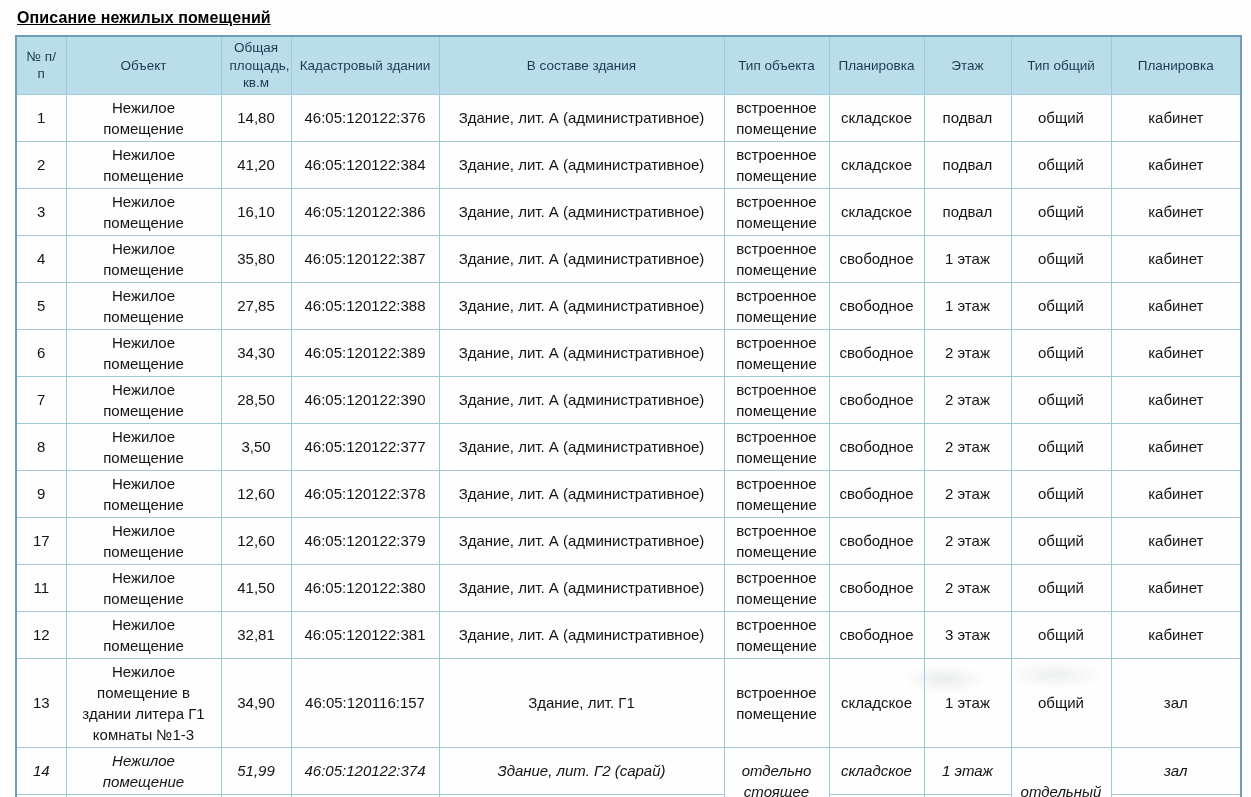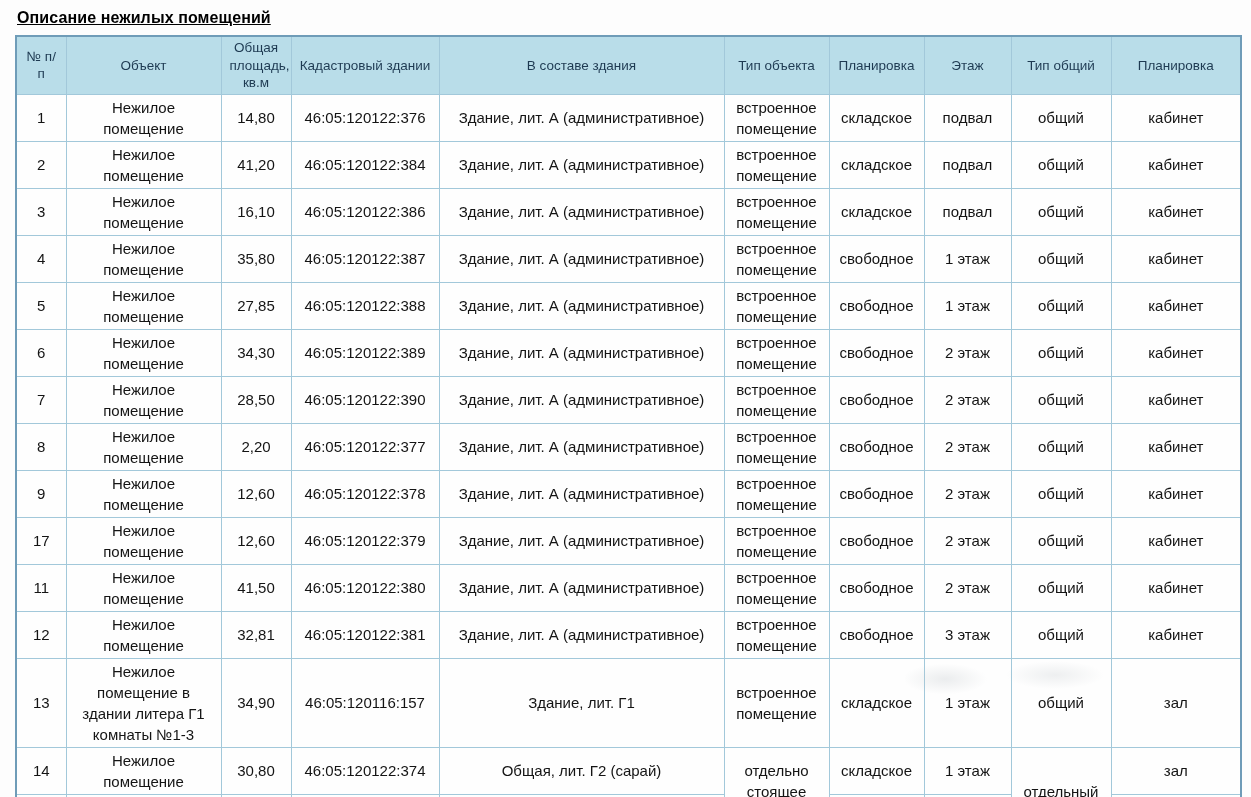--- a/index.html
+++ b/index.html
@@ -25,21 +25,21 @@
   }
   .tbl thead th{
     background:#b9dde9;color:#1e3a52;font-weight:400;
     font-size:13.5px;line-height:1.3;height:52px;
   }
   .tbl td{
     font-size:15px;color:#141414;line-height:1.4;background:#fefefe;
   }
   tr.r{height:44px;}
   tr.rt{height:88px;}
-  tr.rs{height:43px;}
+  tr.rs{height:43px;font-style:italic;}
   .watermark{
     position:absolute;left:905px;top:645px;width:230px;height:62px;
     background:
       radial-gradient(ellipse 60px 22px at 40px 34px, rgba(190,196,200,.30), rgba(190,196,200,0) 70%),
       radial-gradient(ellipse 70px 20px at 150px 30px, rgba(190,196,200,.26), rgba(190,196,200,0) 70%);
     pointer-events:none;
   }
 </style>
 </head>
 <body>
@@ -155,21 +155,21 @@
         <td>Здание, лит. А (административное)</td>
         <td>встроенное помещение</td>
         <td>свободное</td>
         <td>2 этаж</td>
         <td>общий</td>
         <td>кабинет</td>
       </tr>
       <tr class="r">
         <td>8</td>
         <td>Нежилое помещение</td>
-        <td>2,20</td>
+        <td>3,50</td>
         <td>46:05:120122:377</td>
         <td>Здание, лит. А (административное)</td>
         <td>встроенное помещение</td>
         <td>свободное</td>
         <td>2 этаж</td>
         <td>общий</td>
         <td>кабинет</td>
       </tr>
       <tr class="r">
         <td>9</td>
@@ -227,23 +227,23 @@
         <td>Здание, лит. Г1</td>
         <td>встроенное помещение</td>
         <td>складское</td>
         <td>1 этаж</td>
         <td>общий</td>
         <td>зал</td>
       </tr>
       <tr class="rs">
         <td>14</td>
         <td>Нежилое помещение</td>
-        <td>30,80</td>
+        <td>51,99</td>
         <td>46:05:120122:374</td>
-        <td>Общая, лит. Г2 (сарай)</td>
+        <td>Здание, лит. Г2 (сарай)</td>
         <td rowspan="2">отдельно стоящее здание</td>
         <td>складское</td>
         <td>1 этаж</td>
         <td rowspan="2">отдельный</td>
         <td>зал</td>
       </tr>
       <tr class="rs">
         <td>15</td>
         <td>Нежилое</td>
         <td>21,60</td>

